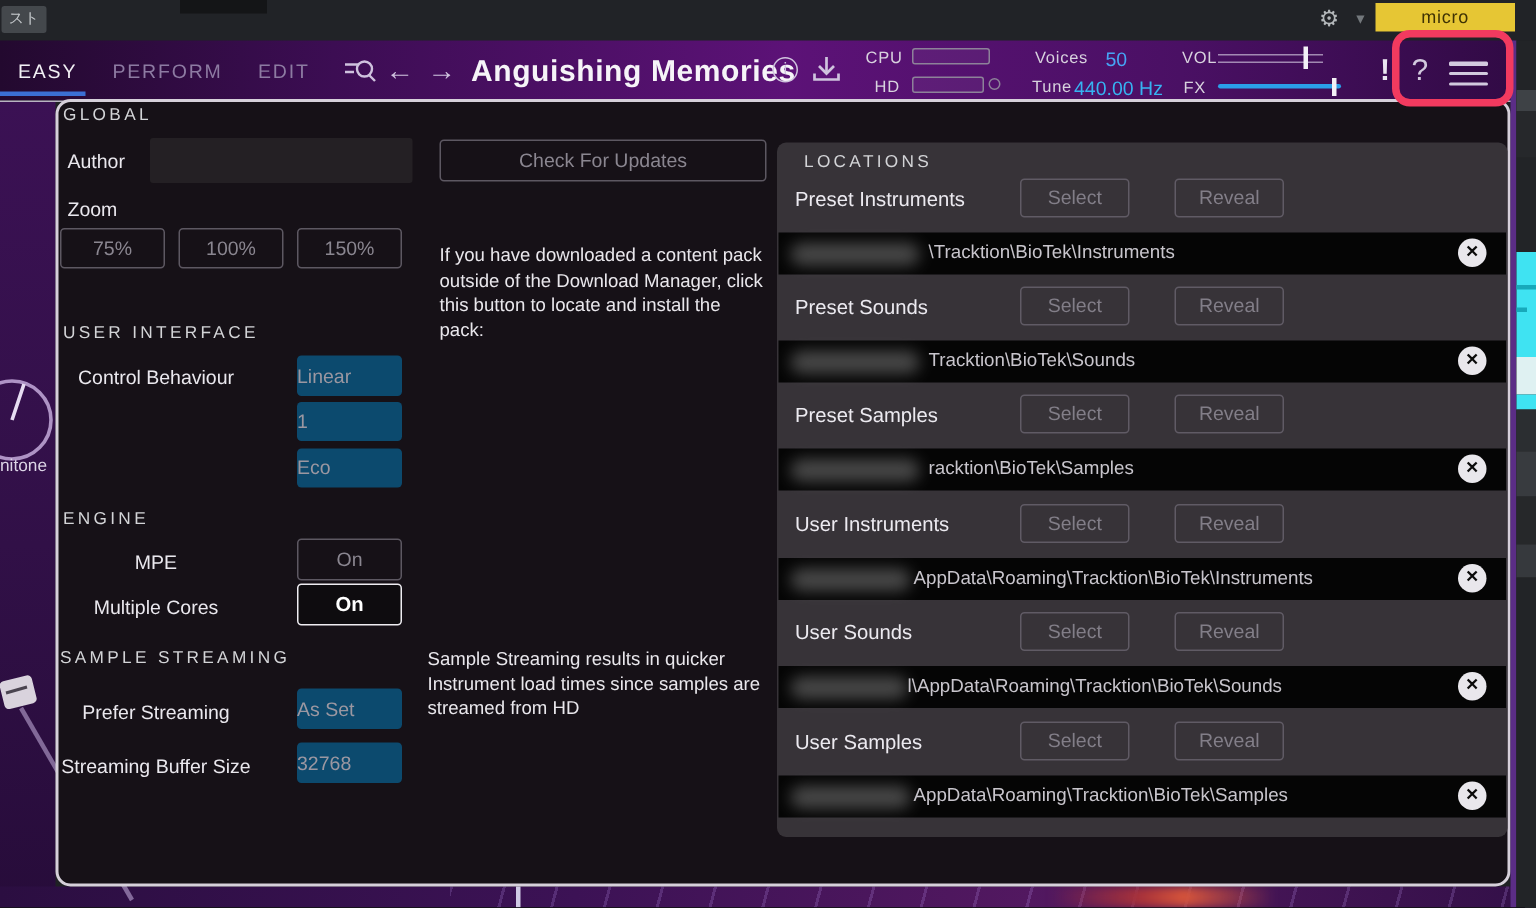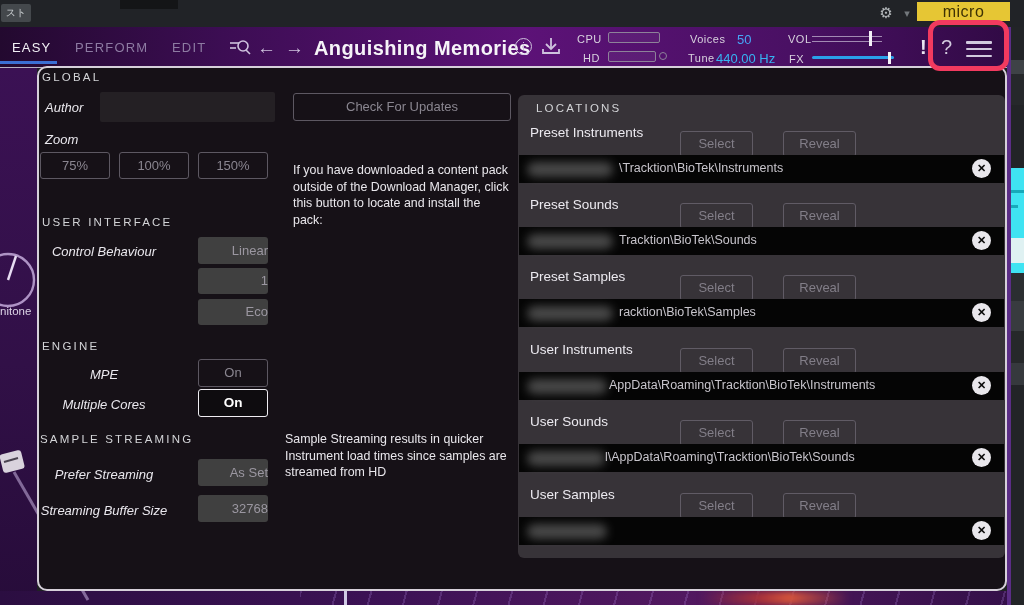--- a/index.html
+++ b/index.html
@@ -12,21 +12,21 @@
   .abs { position:absolute; }
 
   
   .top-strip { left:0; top:0; width:1024px; height:27px; background:#212327; }
   .daw-tab   { left:1px; top:4px; width:30px; height:18px; background:#44484c;
                color:#c6cacd; font-size:10px; line-height:18px; text-align:center; border-radius:2px; }
   .daw-tab2  { left:120px; top:0; width:58px; height:9px; background:#141517; }
   .gear      { left:876px; top:3px; width:20px; height:20px; color:#b3b7ba; font-size:15px; line-height:20px; text-align:center; }
   .drop-tri  { left:899px; top:4px; width:16px; height:18px; color:#73787c; font-size:11px; line-height:18px; text-align:center; }
   .micro     { left:917px; top:2px; width:93px; height:19px; background:#e6c634;
-               color:#3e3204; font-size:16px; line-height:19px; text-align:center; letter-spacing:.5px; }
+               color:#3e3204; font-size:12px; line-height:19px; text-align:center; letter-spacing:.5px; }
 
   
   .plugin-bar { left:0; top:27px; width:1010px; height:41px;
     background:linear-gradient(90deg,#23092f 0%,#3c0d53 22%,#5c1277 52%,#4a1064 78%,#310a45 100%);
     border-bottom:1px solid #b9b3c2; }
   .tab { top:40px; font-size:13px; letter-spacing:1.2px; }
   .tab.active { color:#f2f0f5; }
   .tab.idle   { color:#8d7ba2; }
   .easy-underline { left:0; top:61px; width:57px; height:3px; background:#3b6fd4; }
   .nav-arrow { top:37px; font-size:19px; color:#cfc2de; }
@@ -44,35 +44,35 @@
   .help-q { left:941px; top:36px; font-size:20px; color:#d2cade; }
   .hamburger { left:966px; top:41px; width:26px; }
   .hamburger div { height:2.6px; background:#d2cade; margin-bottom:4.2px; border-radius:1px; }
   .annotation-rect { left:928px; top:20px; width:81px; height:51px;
     border:5px solid #f23a5f; border-radius:12px; background:transparent; z-index:40; }
 
   
   .panel { left:37px; top:66px; width:970px; height:525px; background:#15101б; background:#161117;
     border:2px solid #d6d0da; border-radius:10px; z-index:5; }
   .section-h { font-size:11.5px; letter-spacing:2.2px; color:#d3d4d7; z-index:6; }
-  .lbl { font-size:13px; color:#eae8ee; z-index:6;font-style:italic; }
+  .lbl { font-size:13px; color:#eae8ee; z-index:6; }
   .lbl-r { text-align:center; white-space:pre-line; line-height:1.35; }
   .inputbox { background:#242024; border-radius:2px; z-index:6; }
   .btn-outline { border:1px solid #5d5862; border-radius:3px; background:transparent;
     color:#8a8690; font-size:13px; text-align:center; z-index:6; }
-  .btn-fill { background:#404040; border-radius:3px; color:#9b97a1; font-size:13px; text-align:right; z-index:6; }
+  .btn-fill { background:#0c4a6e; border-radius:3px; color:#9b97a1; font-size:13px; text-align:left; z-index:6; }
   .btn-bright { border:1.6px solid #efedf2; border-radius:3px; background:#0e0c0f;
     color:#ffffff; font-size:13.5px; font-weight:bold; text-align:center; z-index:6; }
   .note { font-size:12.4px; color:#e9e7ec; line-height:1.34; white-space:pre-line; z-index:6; }
 
   
   .loc-panel { left:518px; top:95px; width:487px; height:463px; background:#373338; border-radius:6px; z-index:6; }
   .loc-row { position:absolute; left:518px; width:487px; height:70px; z-index:7; }
   .loc-label { position:absolute; left:12px; top:12px; font-size:13.5px; color:#eceaf0; }
-  .loc-btn { position:absolute; top:18px; width:73px; height:26px; border:1px solid #605b65; border-radius:3px;
+  .loc-btn { position:absolute; top:6px; width:73px; height:26px; border:1px solid #605b65; border-radius:3px;
     color:#827e88; font-size:13px; line-height:24px; text-align:center; }
   .path-bar { position:absolute; left:1px; top:42px; width:485px; height:28px; background:#050505; }
   .blur-blob { position:absolute; left:8px; top:7px; width:86px; height:15px; background:#5a5a5a;
     border-radius:8px; filter:blur(5px); opacity:.8; }
   .path-text { position:absolute; left:100px; top:6px; font-size:12.5px; color:#c8c5cc; white-space:nowrap; }
   .x-btn { position:absolute; right:13px; top:4px; width:19px; height:19px; border-radius:50%;
     background:#e9e7ec; color:#0a0a0a; font-size:11px; line-height:19px; text-align:center; font-weight:bold; }
 
   
   .left-strip { left:0; top:68px; width:37px; height:537px;
@@ -276,17 +276,18 @@
       <div class="x-btn">✕</div>
     </div>
   </div>
 
   <div class="loc-row" style="top:475px">
     <div class="loc-label">User Samples</div>
     <div class="loc-btn" style="left:162px">Select</div>
     <div class="loc-btn" style="left:265px">Reveal</div>
     <div class="path-bar">
       <div class="blur-blob" style="width:80px"></div>
+      <div class="path-text" style="left:90px">AppData\Roaming\Tracktion\BioTek\Samples</div>
       <div class="x-btn">✕</div>
     </div>
   </div>
 
 </div>
 
 </body></html>

